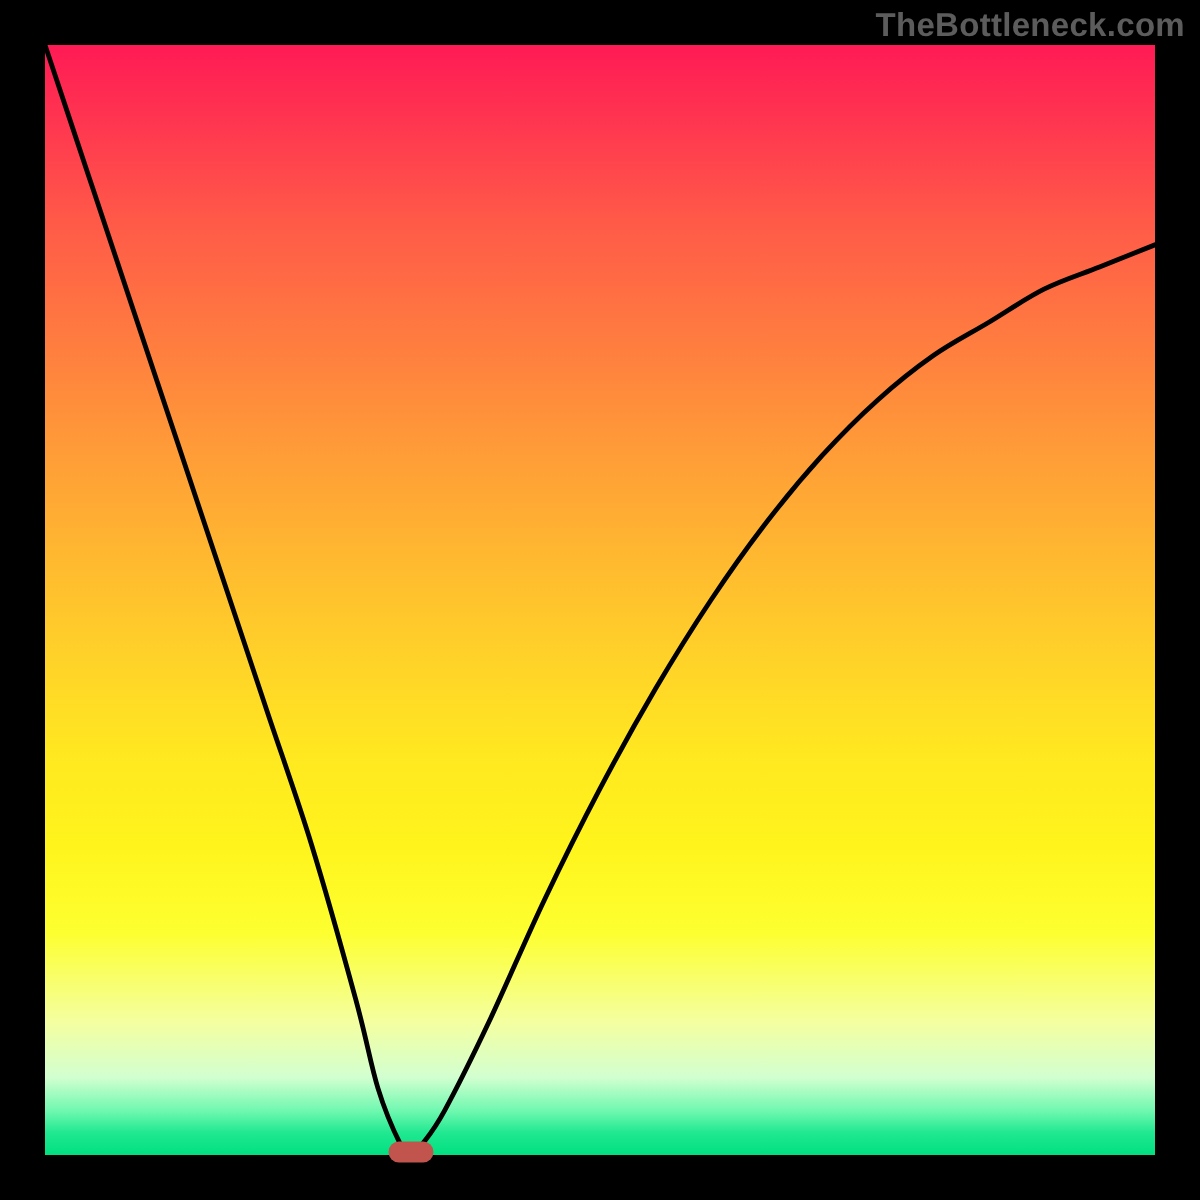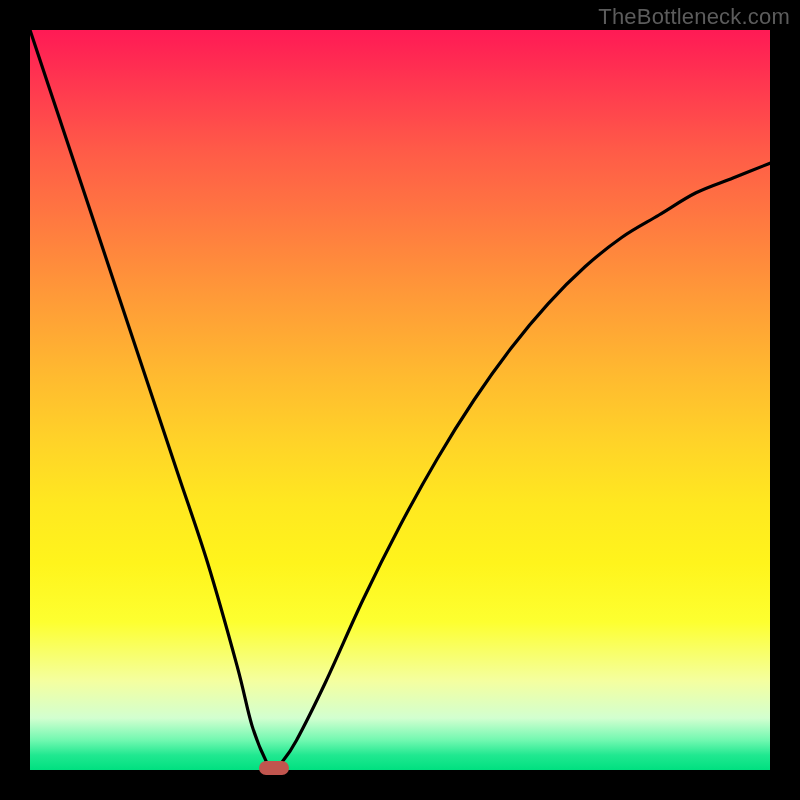--- a/index.html
+++ b/index.html
@@ -10,21 +10,21 @@
     background: #000;
     position: relative;
   }
   .watermark {
     position: absolute;
     top: 4px;
     right: 10px;
     font-family: Arial, Helvetica, sans-serif;
     font-size: 22px;
     color: #5c5c5c;
-    font-weight: 400;
+    font-weight: 700;
     letter-spacing: 0.2px;
   }
   .plot {
     position: absolute;
     left: 30px;
     top: 30px;
     width: 740px;
     height: 740px;
     background: linear-gradient(to bottom,
       #ff1a55 0%,

